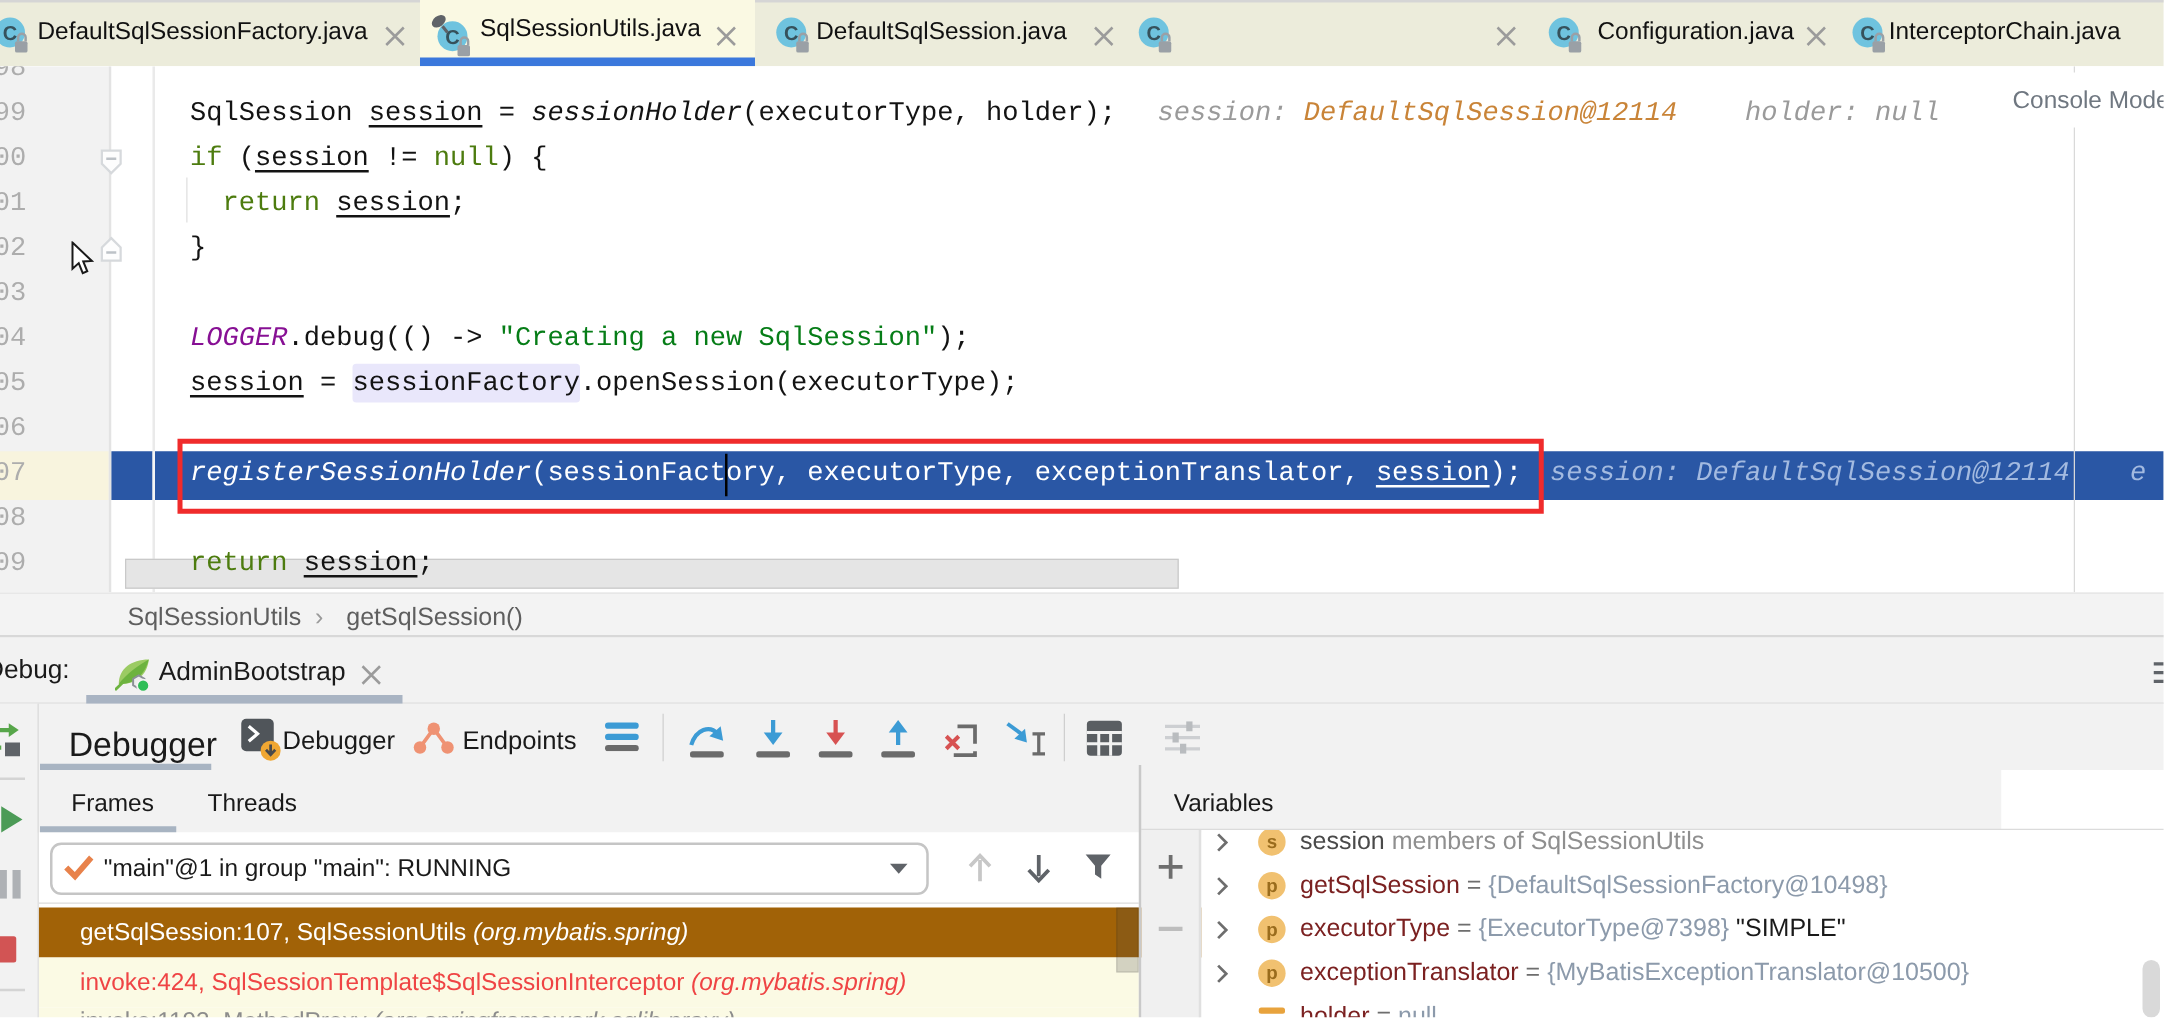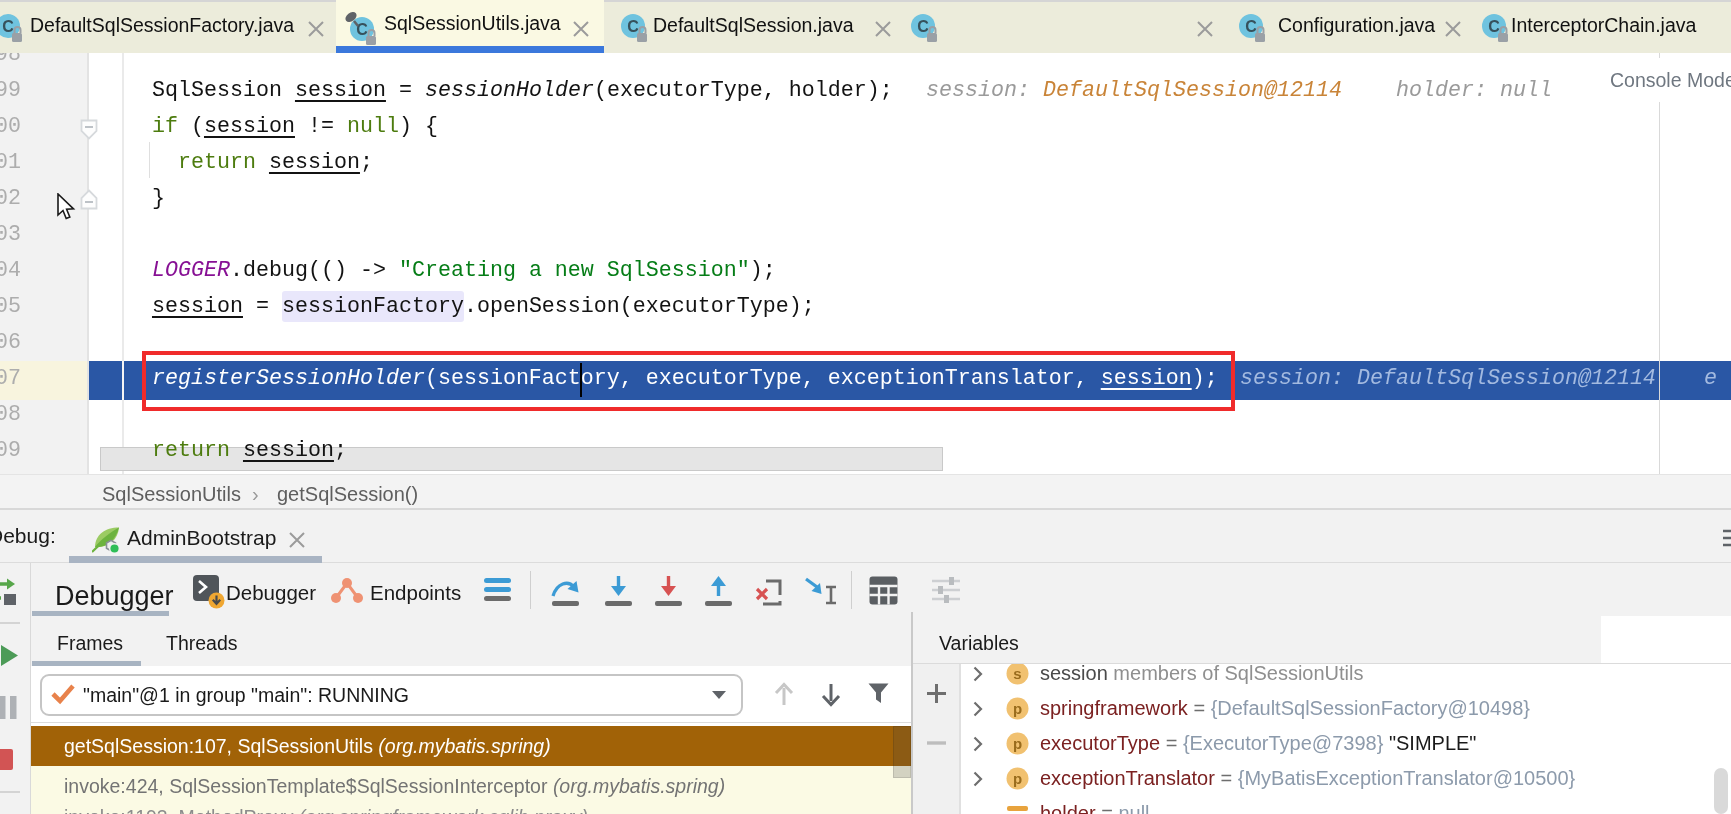--- a/index.html
+++ b/index.html
@@ -323,21 +323,21 @@
   </svg>
   <svg class="abs" style="left:867px;top:682px" width="23" height="23" viewBox="0 0 23 23">
     <path d="M1.5 1.5 H21.5 L14 10.5 V21 L9 17.5 V10.5 Z" fill="#5F6368"></path>
   </svg>
   <div class="abs" style="left:31px;top:722px;width:880px;height:1px;background:#DCDCDC"></div>
 
   <div class="abs" style="left:31px;top:726px;width:1052px;height:40px;background:#a16207">
     <span class="row" style="left:33px;top:0;height:40px;line-height:40px;color:#FFFFFF">getSqlSession:107, SqlSessionUtils <span style="font-style:italic">(org.mybatis.spring)</span></span>
   </div>
   <div class="abs" style="left:31px;top:766px;width:880px;height:40px;background:#FBFAE4">
-    <span class="row" style="left:33px;top:0;height:40px;line-height:40px;color:#737373">invoke:424, SqlSessionTemplate$SqlSessionInterceptor <span style="font-style:italic">(org.mybatis.spring)</span></span>
+    <span class="row" style="left:33px;top:0;height:40px;line-height:40px;color:#ef4444">invoke:424, SqlSessionTemplate$SqlSessionInterceptor <span style="font-style:italic">(org.mybatis.spring)</span></span>
   </div>
   <div class="abs" style="left:31px;top:806px;width:880px;height:8px;background:#FBFAE4;overflow:hidden">
     <span class="row" style="left:33px;top:0;height:22px;line-height:22px;color:#8C8C8C">invoke:1193, MethodProxy <span style="font-style:italic">(org.springframework.cglib.proxy)</span></span>
   </div>
 
   <div class="abs" style="left:893px;top:726px;width:18px;height:52px;background:rgba(70,70,70,0.22);border:1px solid rgba(0,0,0,0.10);box-sizing:border-box"></div>
 </div>
 
 <div class="varsbg"></div>
 <div id="vars">
@@ -363,21 +363,21 @@
       <span class="vtext"><span style="color:#4A4A4A">session</span><span style="color:#8F8F8F"> members of SqlSessionUtils</span></span>
     </div>
     <div class="vrow" style="top:26.5px">
       <svg class="vchev" style="left:12px" width="10" height="16" viewBox="0 0 10 16">
             <path d="M1.5 1.5 L8 8 L1.5 14.5" stroke="#6E6E6E" stroke-width="2.2" fill="none"></path>
           </svg>
       <svg class="vicon" style="left:45px" width="23" height="23" viewBox="0 0 23 23">
             <circle cx="11.5" cy="11.5" r="11" fill="#F1C170"></circle>
             <text x="11.5" y="16.5" text-anchor="middle" font-size="15" font-weight="bold" fill="#9A6C1D" font-family="Liberation Sans">p</text>
           </svg>
-      <span class="vtext"><span class="vn">springframework</span><span class="veq"> = </span><span class="vv">{DefaultSqlSessionFactory@10498}</span></span>
+      <span class="vtext"><span class="vn">getSqlSession</span><span class="veq"> = </span><span class="vv">{DefaultSqlSessionFactory@10498}</span></span>
     </div>
     <div class="vrow" style="top:61.5px">
       <svg class="vchev" style="left:12px" width="10" height="16" viewBox="0 0 10 16">
             <path d="M1.5 1.5 L8 8 L1.5 14.5" stroke="#6E6E6E" stroke-width="2.2" fill="none"></path>
           </svg>
       <svg class="vicon" style="left:45px" width="23" height="23" viewBox="0 0 23 23">
             <circle cx="11.5" cy="11.5" r="11" fill="#F1C170"></circle>
             <text x="11.5" y="16.5" text-anchor="middle" font-size="15" font-weight="bold" fill="#9A6C1D" font-family="Liberation Sans">p</text>
           </svg>
       <span class="vtext"><span class="vn">executorType</span><span class="veq"> = </span><span class="vv">{ExecutorType@7398}</span><span style="color:#1A1A1A"> "SIMPLE"</span></span>

